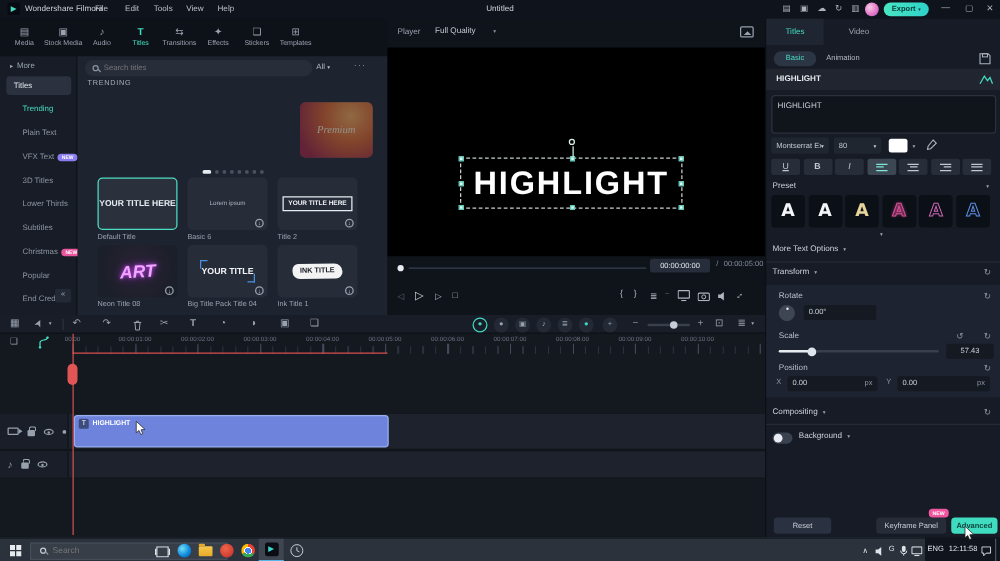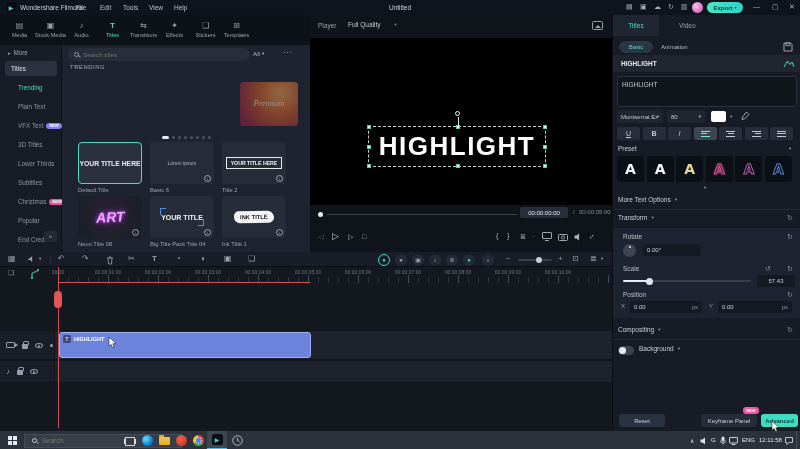--- a/index.html
+++ b/index.html
@@ -83,21 +83,21 @@
 .lock{position:relative;width:6px;height:5px;background:#97a0ad;border-radius:1px;margin-top:2px}
 .lock::before{content:"";position:absolute;top:-3px;left:1px;width:4px;height:3px;border:1px solid #97a0ad;border-bottom:none;border-radius:2px 2px 0 0}
 .eye{position:relative;width:8px;height:5px;border:1px solid #97a0ad;border-radius:50%}
 .eye::after{content:"";position:absolute;left:2px;top:1px;width:2px;height:2px;background:#97a0ad;border-radius:50%}
 .vicam{position:relative;width:9px;height:6px;border:1px solid #97a0ad;border-radius:1px}
 .vicam::after{content:"";position:absolute;right:-4px;top:0;border-left:3px solid #97a0ad;border-top:2px solid transparent;border-bottom:2px solid transparent}
 #clip{position:absolute;left:59px;top:80px;width:252px;height:26px;background:#6d83dc;border:1px solid #9aaef0;border-radius:3px;display:flex;align-items:flex-start;padding:2px 0 0 3px;gap:3px}
 #clip .ticon{width:8px;height:8px;background:rgba(16,20,30,.5);border-radius:1.5px;color:#fff;font-size:5.5px;display:flex;align-items:center;justify-content:center}
 #clip .clbl{font-size:5.5px;color:#fff;font-weight:bold;margin-top:1px}
 
-#taskbar{position:absolute;left:0;top:430px;width:800px;height:19px;background:#2b323c;border-top:1px solid #161b22}
+#taskbar{position:absolute;left:0;top:430px;width:740px;height:19px;background:#2b323c;border-top:1px solid #161b22}
 .win{position:absolute;left:8px;top:5px;width:9px;height:9px;display:grid;grid-template:1fr 1fr/1fr 1fr;gap:1px}
 .win i{background:#e6eaee}
 #tb-search{position:absolute;left:24px;top:2.5px;width:158px;height:14px;background:#373e48;border:1px solid #454d58;display:flex;align-items:center;gap:5px;padding-left:7px}
 #tb-search input{background:transparent;border:none;outline:none;font-size:6.8px;color:#cdd2d9;width:120px;font-family:inherit}
 .appicon{position:absolute;top:4px;width:11px;height:11px;border-radius:50%}
 .tray{position:absolute;top:6px;font-size:6px;color:#e3e7ec}
 </style>
 </head>
 <body>
 

